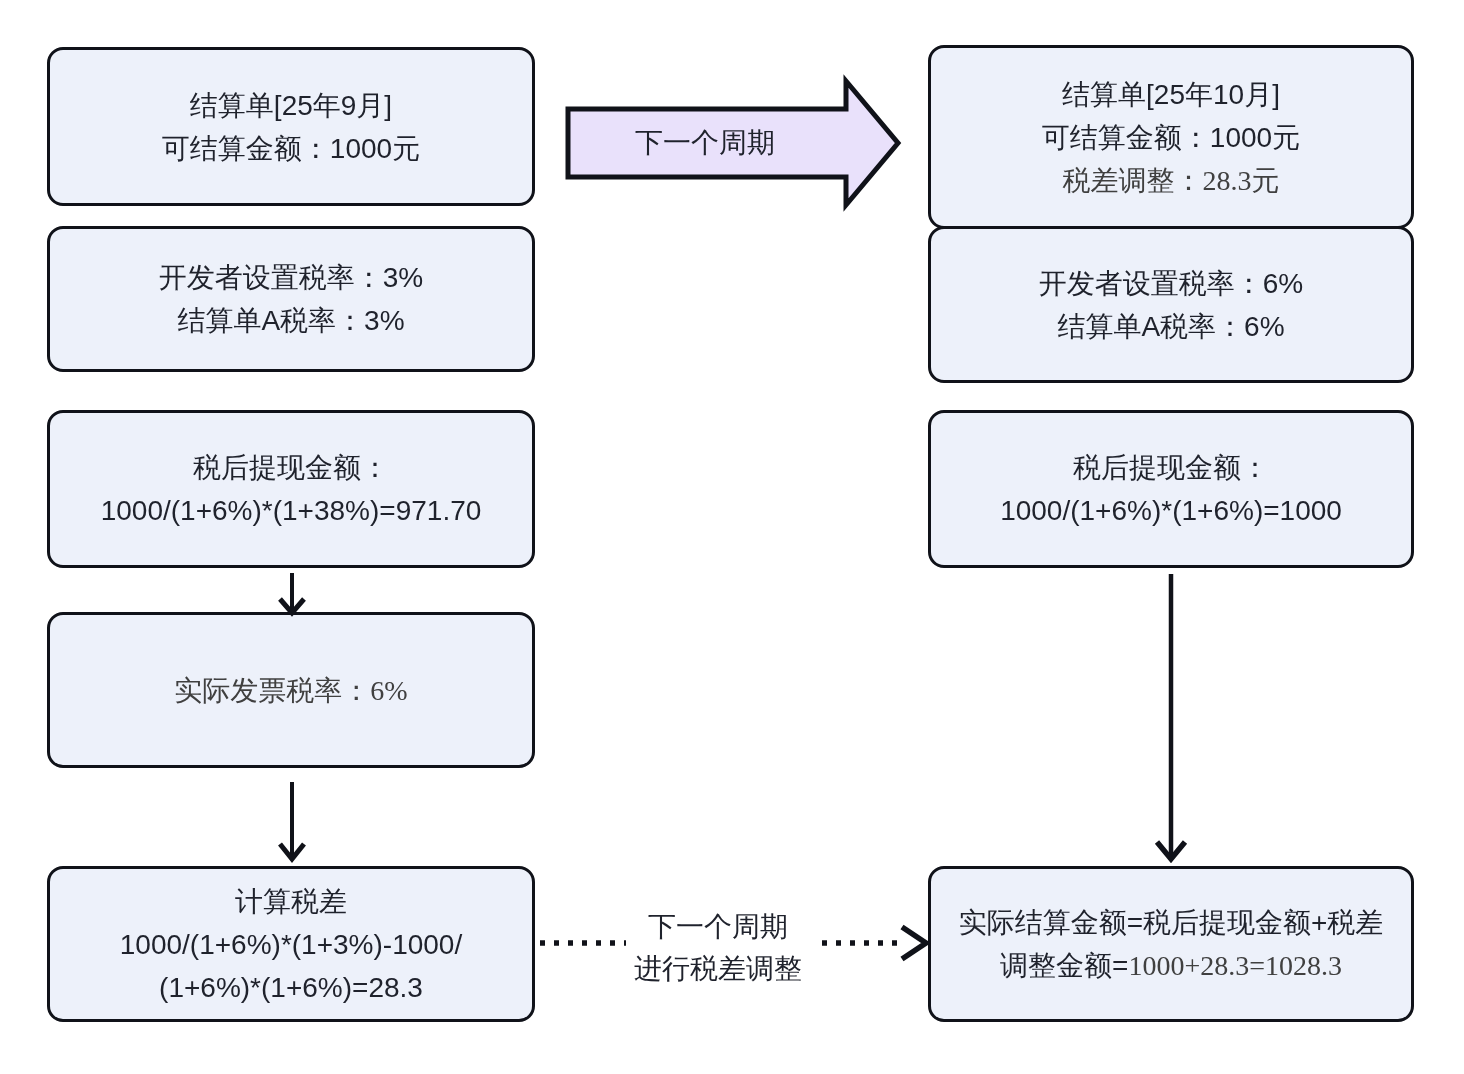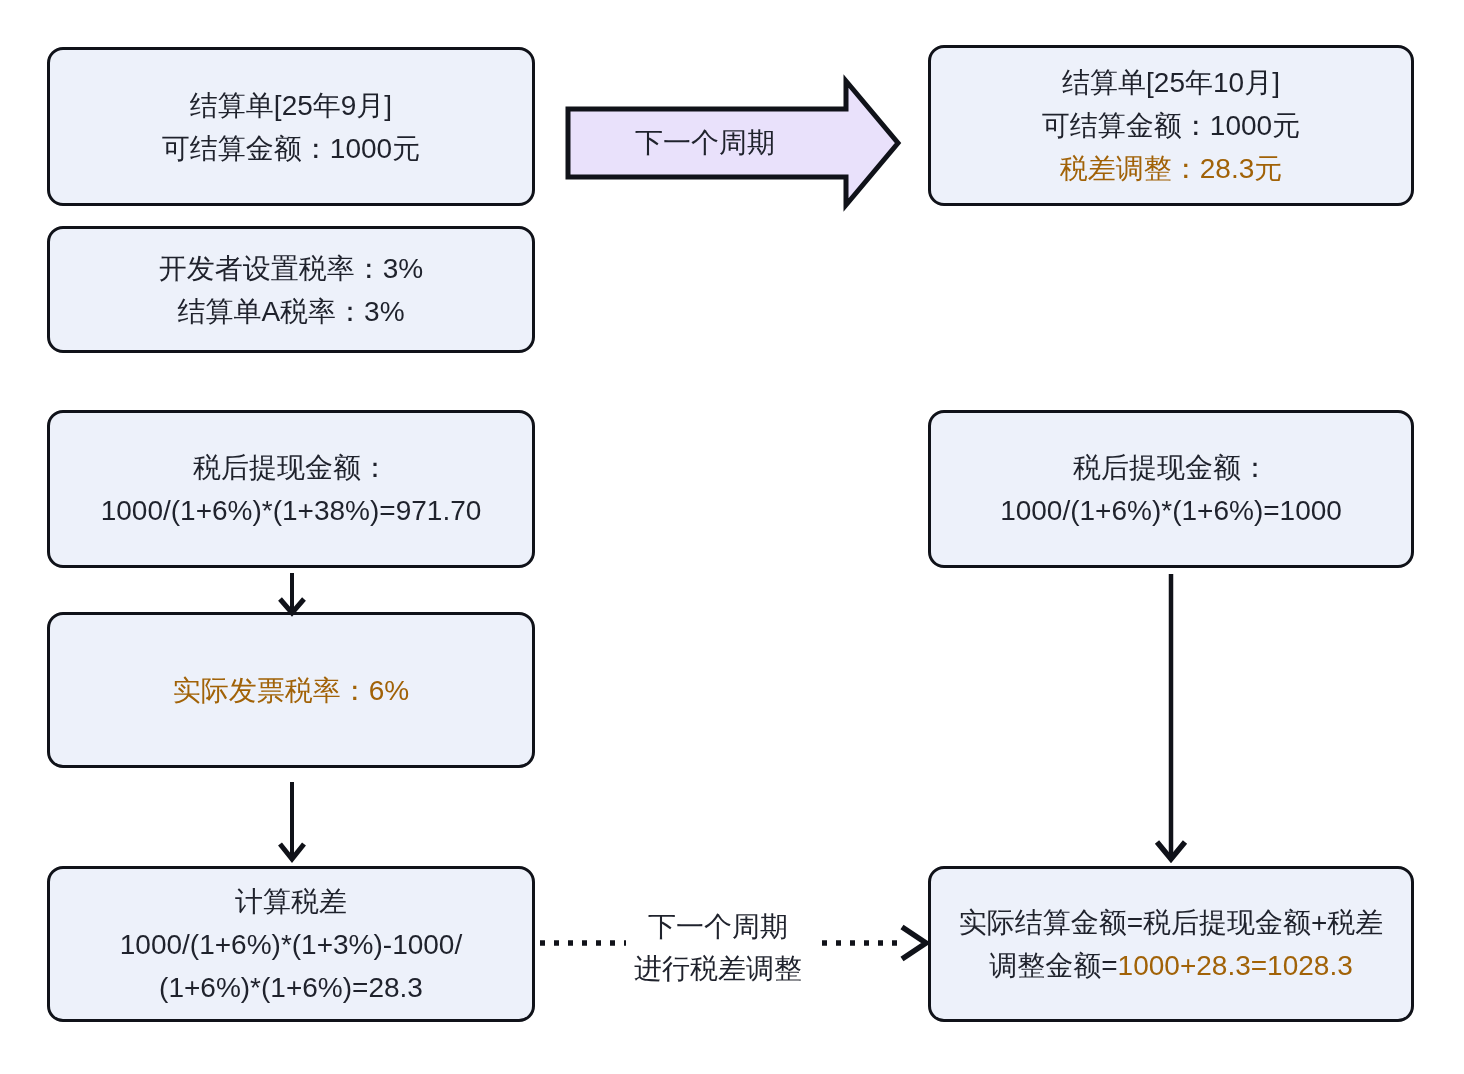--- a/index.html
+++ b/index.html
@@ -16,21 +16,21 @@
     background:#edf1fa;
     border:3px solid #101219;
     border-radius:16px;
     display:flex;flex-direction:column;
     align-items:center;justify-content:center;
     text-align:center;
     font-size:28px;line-height:43px;
     box-sizing:border-box;
   }
   .node .line{display:block;}
-  .red{color:#a16207;}
+  .red{color:#404040;font-family:Liberation Serif, serif;}
   .wrap-text{display:block;padding:0 17px;}
   .arrow-label{
     position:absolute;
     display:flex;align-items:center;justify-content:center;
     font-size:28px;color:#1f222c;
   }
   .dotted-label{
     position:absolute;
     text-align:center;
     font-size:28px;line-height:42px;color:#1f222c;
@@ -40,46 +40,50 @@
 </head>
 <body>
 
 <div class="canvas">
 
   <div class="node" style="left:47px;top:47px;width:488px;height:159px;text-align:right;">
     <span class="line">结算单[25年9月]</span>
     <span class="line">可结算金额：1000元</span>
   </div>
 
-  <div class="node" style="left:47px;top:226px;width:488px;height:127px;">
+  <div class="node" style="left:47px;top:226px;width:488px;height:146px;">
     <span class="line">开发者设置税率：3%</span>
     <span class="line">结算单A税率：3%</span>
   </div>
 
   <div class="node" style="left:47px;top:410px;width:488px;height:158px;">
     <span class="line">税后提现金额：</span>
     <span class="line">1000/(1+6%)*(1+38%)=971.70</span>
   </div>
 
   <div class="node" style="left:47px;top:612px;width:488px;height:156px;">
     <span class="line red">实际发票税率：6%</span>
   </div>
 
   <div class="node" style="left:47px;top:866px;width:488px;height:156px;text-align:right;">
     <span class="line">计算税差</span>
     <span class="line">1000/(1+6%)*(1+3%)-1000/</span>
     <span class="line">(1+6%)*(1+6%)=28.3</span>
   </div>
 
-  <div class="node" style="left:928px;top:45px;width:486px;height:161px;">
+  <div class="node" style="left:928px;top:45px;width:486px;height:184px;">
     <span class="line">结算单[25年10月]</span>
     <span class="line">可结算金额：1000元</span>
     <span class="line red">税差调整：28.3元</span>
   </div>
 
+  <div class="node" style="left:928px;top:226px;width:486px;height:157px;">
+    <span class="line">开发者设置税率：6%</span>
+    <span class="line">结算单A税率：6%</span>
+  </div>
 
   <div class="node" style="left:928px;top:410px;width:486px;height:158px;">
     <span class="line">税后提现金额：</span>
     <span class="line">1000/(1+6%)*(1+6%)=1000</span>
   </div>
 
   <div class="node" style="left:928px;top:866px;width:486px;height:156px;">
     <span class="wrap-text"><span>实际结算金额=税后提现金额+税差调整金额=</span><span class="red">1000+28.3=1028.3</span></span>
   </div>
 

